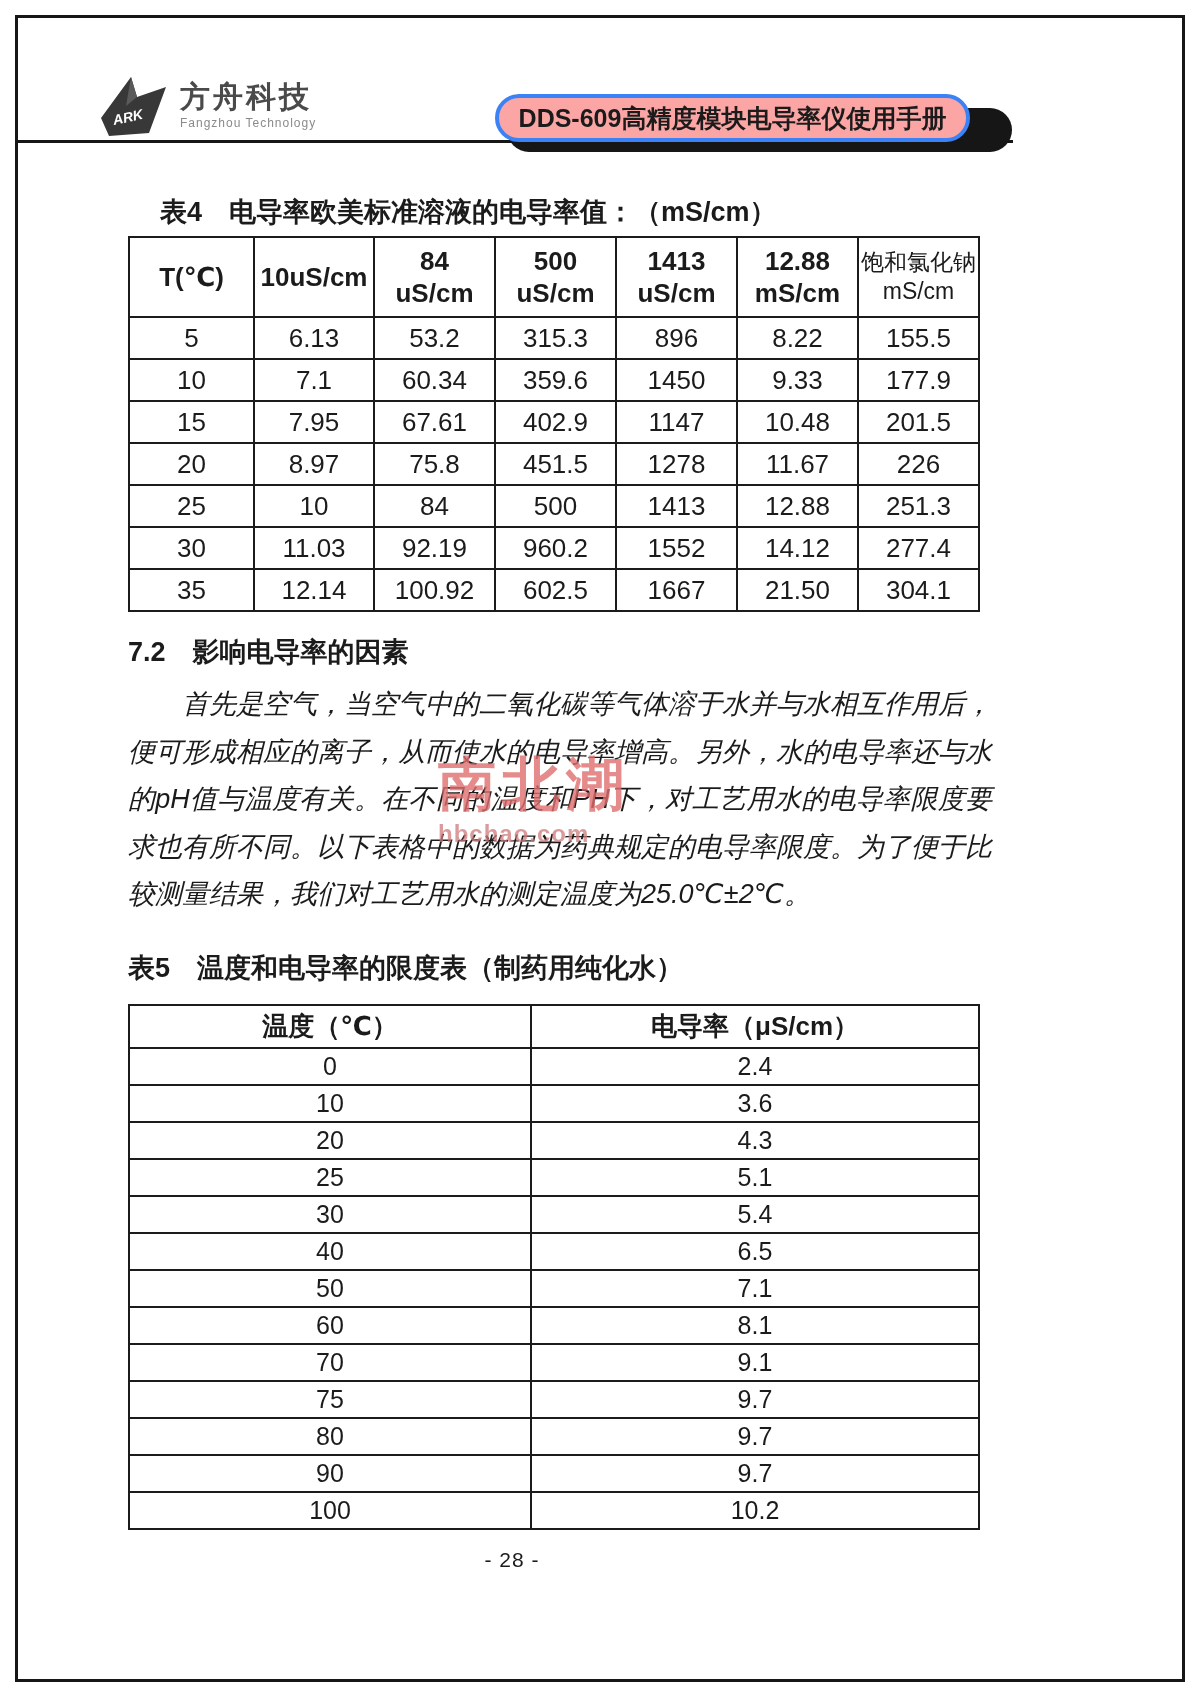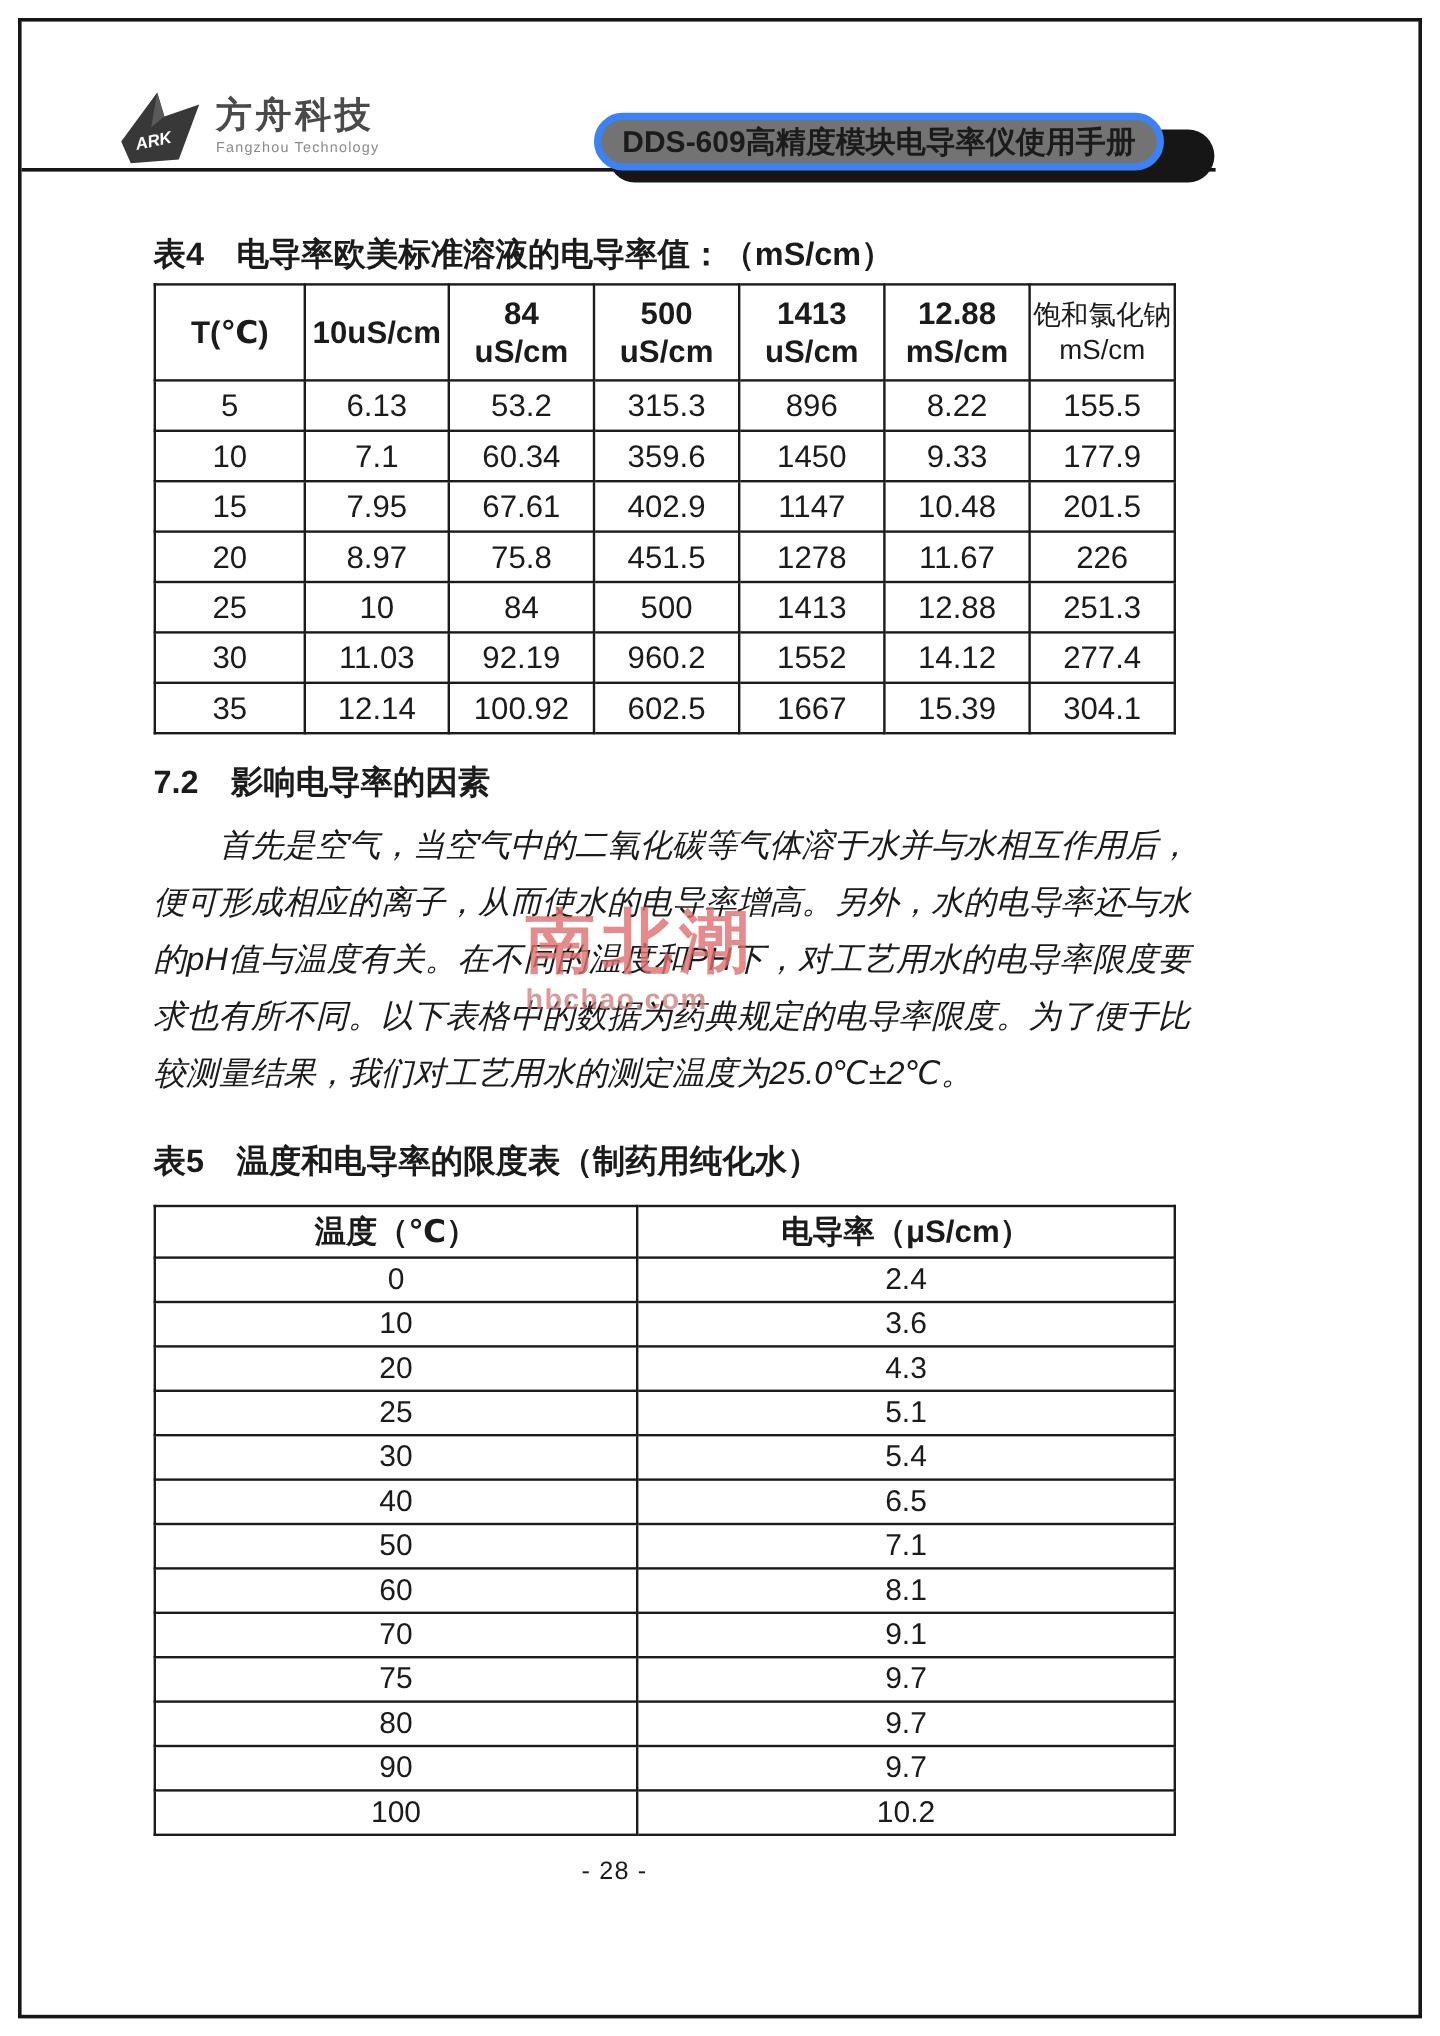--- a/index.html
+++ b/index.html
@@ -26,26 +26,26 @@
   .logo-text { margin-top:4px; }
   .brand { font-size:30px; font-weight:bold; color:#4a4a4a; letter-spacing:3px; line-height:1.1; }
   .brand-sub { font-size:12px; color:#8a8a8a; letter-spacing:1px; margin-top:3px; }
   .title-pill { position:absolute; left:495px; top:94px; width:517px; height:54px; z-index:2; }
   .title-pill .black {
     position:absolute; left:12px; top:14px; right:0; bottom:-4px;
     background:#161616; border-radius:27px;
   }
   .title-pill .white {
     position:absolute; left:0; top:0; right:42px; bottom:6px;
-    background:#737373; border:6px solid #3b82f6; border-radius:24px;
+    background:#fca5a5; border:4px solid #3b82f6; border-radius:24px;
     display:flex; align-items:center; justify-content:center;
     font-size:25px; font-weight:bold; white-space:nowrap; overflow:hidden;
   }
   .caption { position:absolute; left:128px; font-size:27px; font-weight:bold; }
-  #t4-caption { top:194px; }
+  #t4-caption { top:194px;margin-left:32px; }
   #t5-caption { top:950px; }
   .sec-heading { position:absolute; left:128px; top:634px; font-size:27px; font-weight:bold; }
   .para {
     position:absolute; left:128px; top:681px; width:864px;
     font-size:27px; line-height:47.5px; text-indent:2em; text-align:justify;font-style:italic;
   }
   table { border-collapse:collapse; table-layout:fixed; background:#fff; }
   th, td { border:2.5px solid #1b1b1b; text-align:center; vertical-align:middle; }
   #table4 { position:absolute; left:128px; top:236px; width:850px; z-index:2; }
   #table4 thead th { height:80px; font-size:26px; font-weight:bold; line-height:1.25; }
@@ -205,21 +205,21 @@
     <td>14.12</td>
     <td>277.4</td>
   </tr>
 
   <tr>
     <td>35</td>
     <td>12.14</td>
     <td>100.92</td>
     <td>602.5</td>
     <td>1667</td>
-    <td>15.39</td>
+    <td>21.50</td>
     <td>304.1</td>
   </tr>
 </tbody>
 </table>
 
 <div class="sec-heading">7.2　影响电导率的因素</div>
 <div class="para">首先是空气，当空气中的二氧化碳等气体溶于水并与水相互作用后，便可形成相应的离子，从而使水的电导率增高。另外，水的电导率还与水的pH值与温度有关。在不同的温度和PH下，对工艺用水的电导率限度要求也有所不同。以下表格中的数据为药典规定的电导率限度。为了便于比较测量结果，我们对工艺用水的测定温度为25.0℃±2℃。</div>
 
 <div class="watermark">
   <div class="wm-main">南北潮</div>

